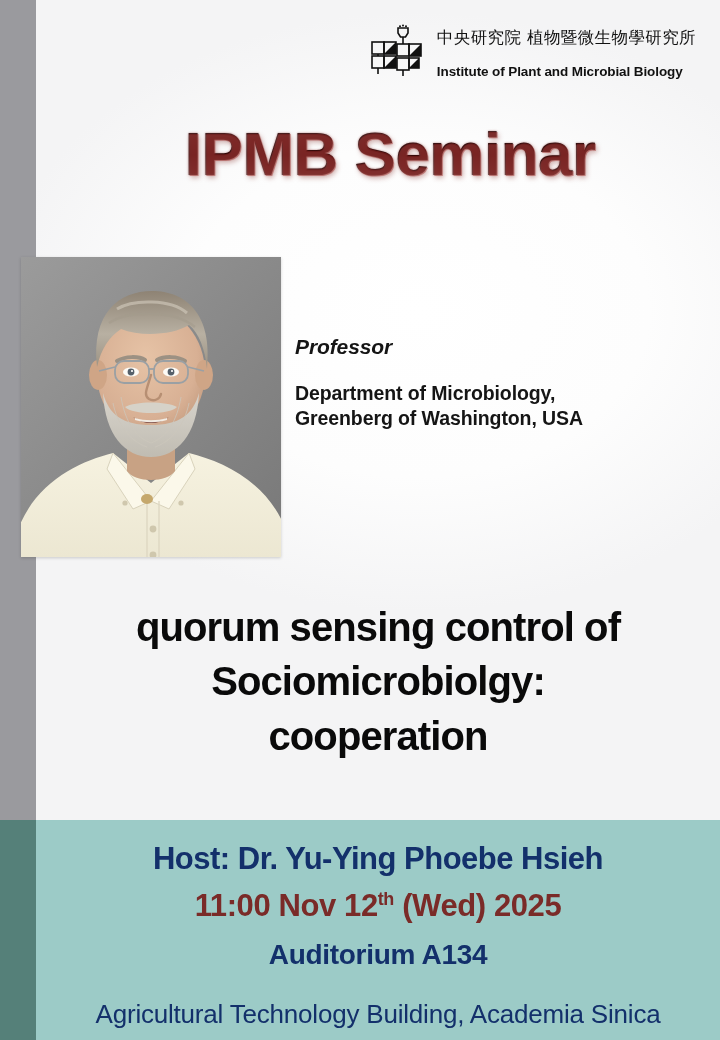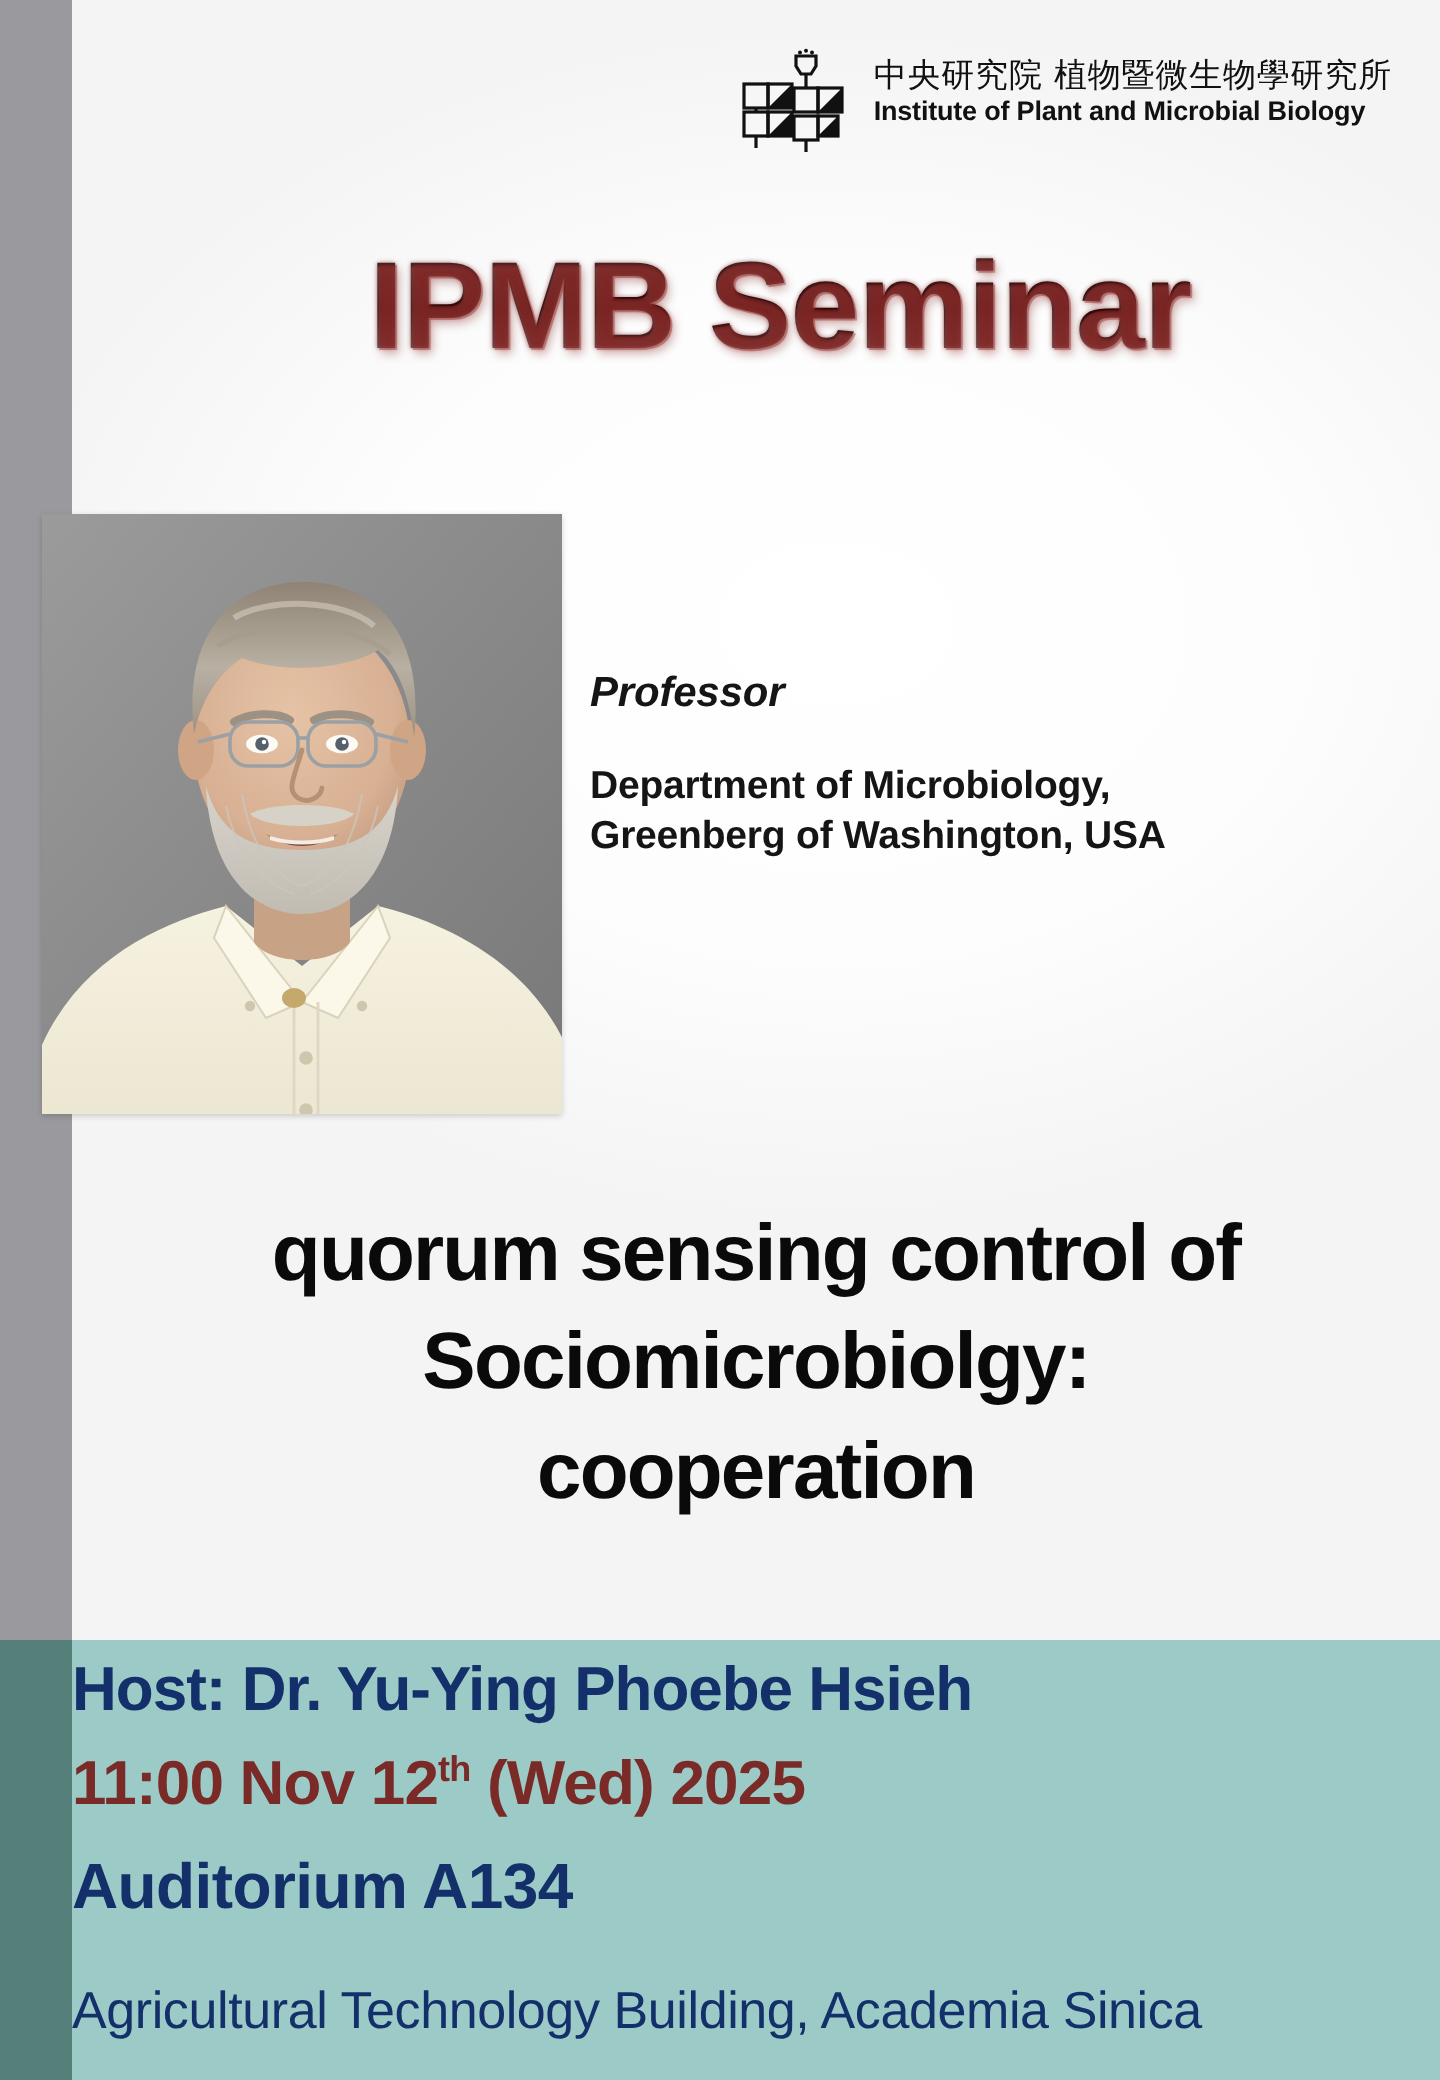--- a/index.html
+++ b/index.html
@@ -84,21 +84,21 @@
     letter-spacing: 0.4px;
     font-family: "DejaVu Sans", "Liberation Sans", sans-serif;
     white-space: nowrap;
   }
   .logo-en {
     font-size: 13.5px;
     color: #111;
     font-weight: bold;
     letter-spacing: -0.1px;
     white-space: nowrap;
-    margin-top: 1px;
+    margin-top: 17px;
     text-align: center;
   }
 
   
   .seminar-title {
     position: absolute;
     left: 36px; top: 118px;
     width: 684px;
     text-align: center;
     font-size: 62px;
@@ -184,23 +184,23 @@
     width: 720px; height: 220px;
     background: #9ccbc7;
     z-index: 5;
   }
   .footer-inner {
     position: absolute;
     left: 36px; top: 0;
     width: 684px; height: 220px;
     display: flex;
     flex-direction: column;
-    align-items: flex-start;
+    align-items: center;
     justify-content: flex-start;
-    padding-top: 6px;
+    padding-top: 20px;
     box-sizing: border-box;
   }
   .host-line {
     font-size: 31px;
     font-weight: bold;
     color: #13306b;
     letter-spacing: -0.5px;
     line-height: 1.25;
     white-space: nowrap;
   }
@@ -212,21 +212,21 @@
     margin-top: 8px;
     line-height: 1.25;
     white-space: nowrap;
   }
   .date-line sup {
     font-size: 18px;
     vertical-align: super;
     line-height: 0;
   }
   .room-line {
-    font-size: 32px;
+    font-size: 28px;
     font-weight: bold;
     color: #13306b;
     letter-spacing: -0.3px;
     margin-top: 12px;
     line-height: 1.2;
     white-space: nowrap;
   }
   .building-line {
     font-size: 26px;
     font-weight: normal;

